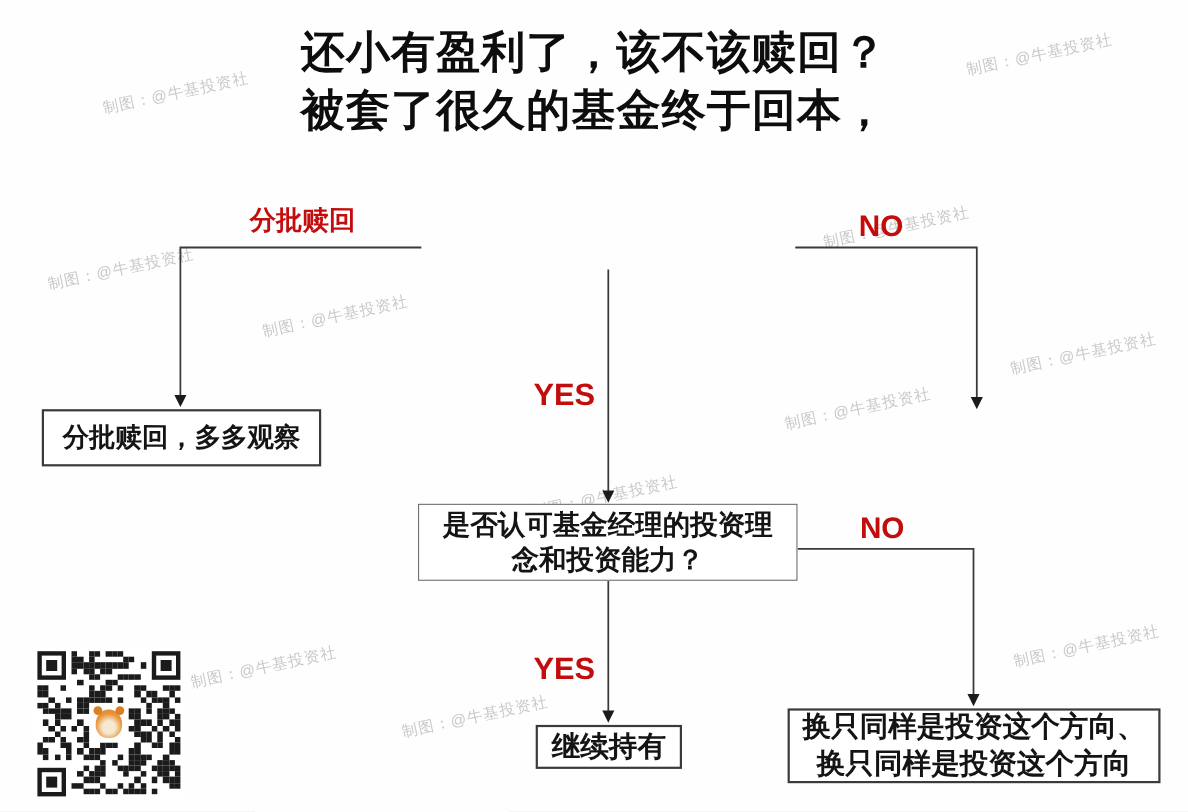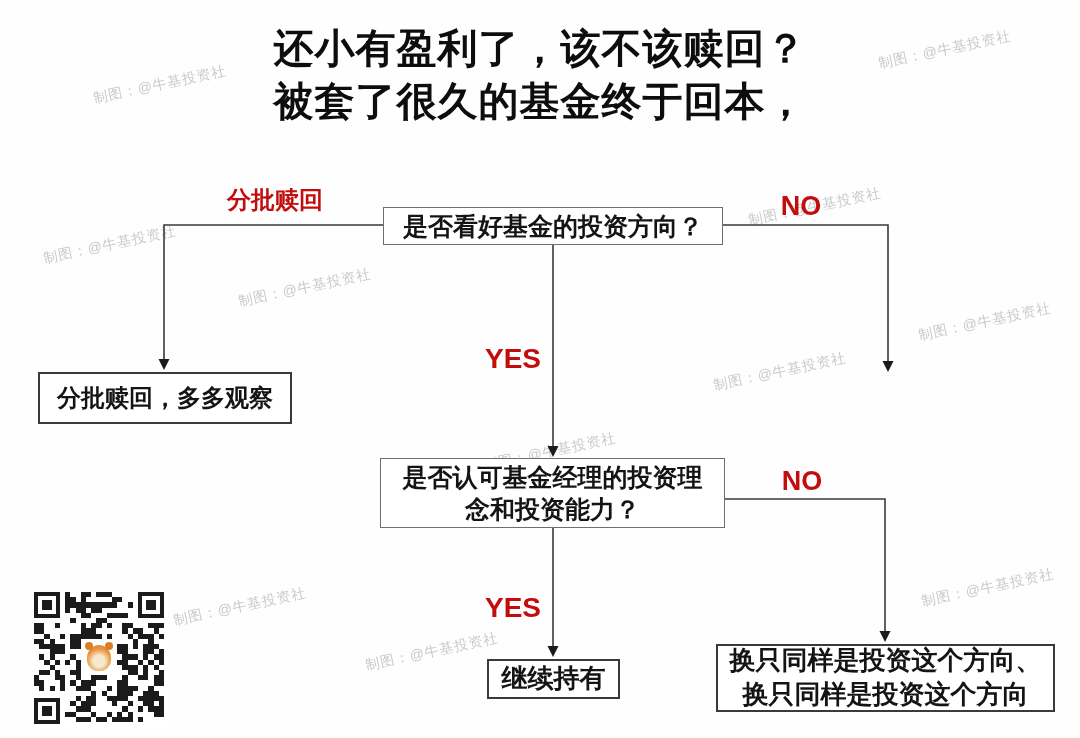--- a/index.html
+++ b/index.html
@@ -113,23 +113,20 @@
     </g>
     <g fill="#1b1b1b">
       <path d="M164,370 l-5.5,-11 h11 z"></path>
       <path d="M888,372 l-5.5,-11 h11 z"></path>
       <path d="M553,457 l-5.5,-11 h11 z"></path>
       <path d="M553,657 l-5.5,-11 h11 z"></path>
       <path d="M885,642 l-5.5,-11 h11 z"></path>
     </g>
   </svg>
 
-  <div class="node decision d1">
-    <span>是否看好基金的投资方向？</span>
-  </div>
   <div class="node decision d2">
     <span>是否认可基金经理的投资理念和投资能力？</span>
   </div>
 
   <span class="blabel lb-uncertain">分批赎回</span>
   <span class="blabel lb-no1">NO</span>
   <span class="blabel lb-yes1">YES</span>
   <span class="blabel lb-no2">NO</span>
   <span class="blabel lb-yes2">YES</span>
 

